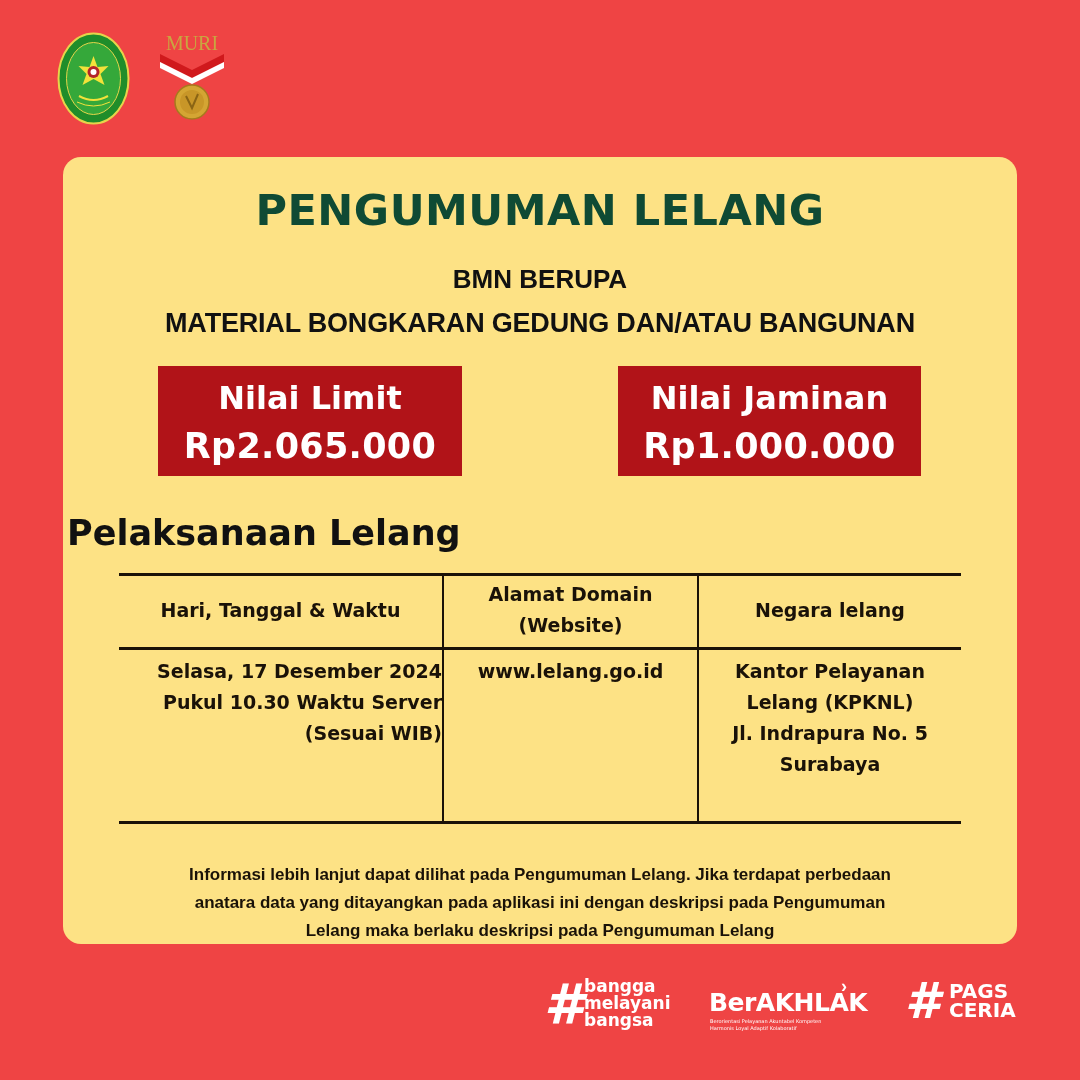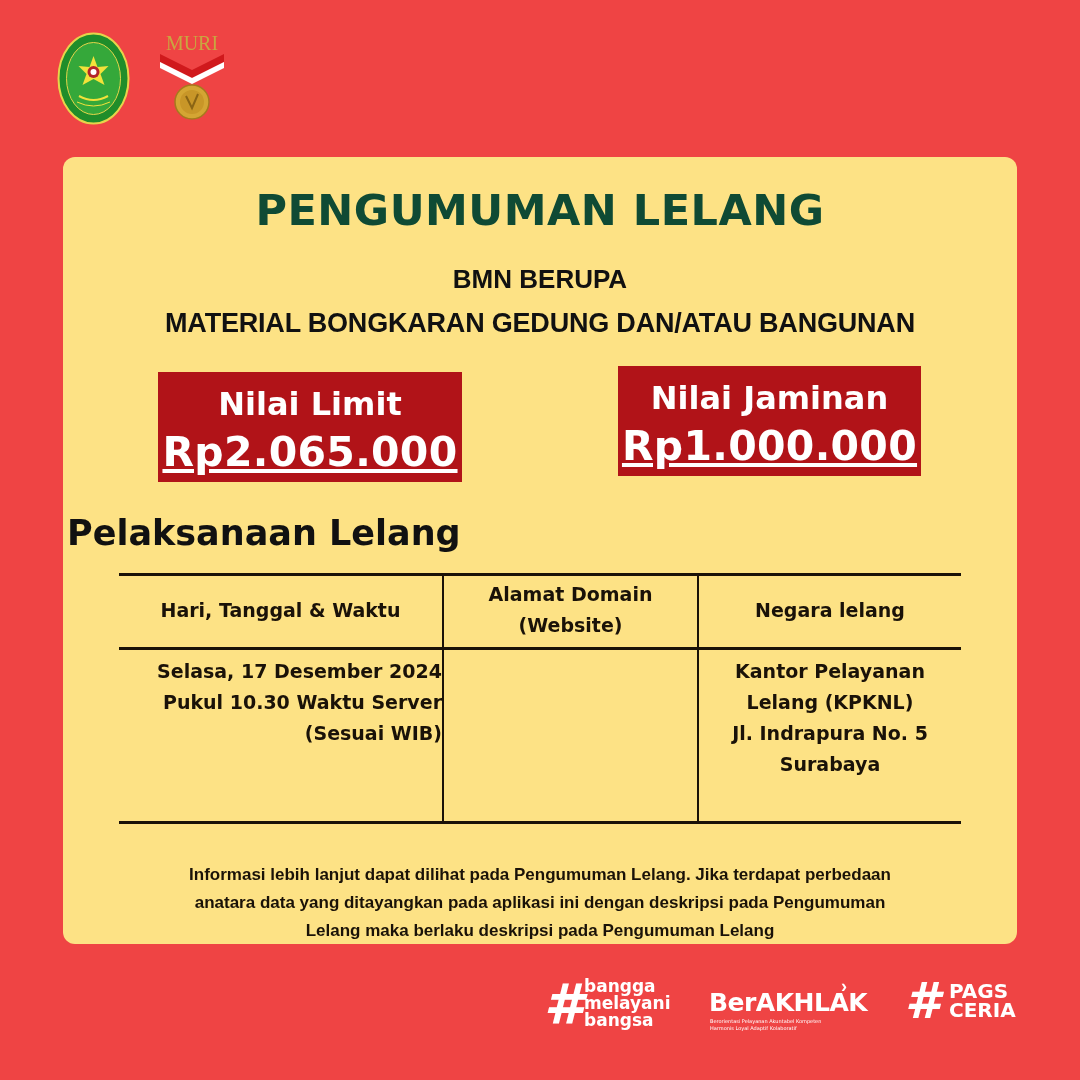--- a/index.html
+++ b/index.html
@@ -19,21 +19,21 @@
     }
     .logo-muri {
       position: absolute; left: 156px; top: 32px; width: 72px; height: 90px;
     }
 
     
     .card {
       position: absolute; left: 63px; top: 157px;
       width: 954px; height: 787px;
       background: #fde285;
-      border-radius: 12px;
+      border-radius: 18px;
     }
     .title {
       position: absolute; left: 0; right: 0; top: 28px;
       text-align: center;
       font-family: "DejaVu Sans", sans-serif;
       font-weight: bold;
       font-size: 43px;
       letter-spacing: 0.5px;
       color: #0f4a34;
     }
@@ -49,24 +49,24 @@
     .subtitle .line2 { font-size: 27px; letter-spacing: -0.2px; }
 
     .value-box {
       position: absolute; top: 209px; height: 110px; width: 304px;
       background: #b11318;
       color: #fff;
       text-align: center;
       font-family: "DejaVu Sans", sans-serif;
       font-weight: bold;
     }
-    .value-box.left { left: 95px; margin-top: 6px; }
+    .value-box.left { left: 95px; }
     .value-box.right { left: 555px; width: 303px; }
     .value-box .label { font-size: 32px; line-height: 32px; margin-top: 16px; }
-    .value-box .amount { font-size: 41px; line-height: 32px; margin-top: 16px; letter-spacing: 0.3px; text-decoration: underline; }
+    .value-box .amount { font-size: 35px; line-height: 32px; margin-top: 16px; letter-spacing: 0.3px; }
 
     .section-title {
       position: absolute; left: 4px; right: 0; top: 356px;
       text-align: left;
       font-family: "DejaVu Sans", sans-serif;
       font-weight: 600;
       font-size: 35px;
       color: #111;
     }
 
@@ -182,20 +182,23 @@
       </div>
       <div class="cell head" style="left:580px; width:262px; top:22px;">
         <div>Negara lelang</div>
       </div>
 
       <div class="cell" style="left:0; width:323px; top:83px;text-align:right;">
         <div>Selasa, 17 Desember 2024</div>
         <div>Pukul 10.30 Waktu Server</div>
         <div>(Sesuai WIB)</div>
       </div>
+      <div class="cell" style="left:325px; width:253px; top:83px;">
+        <div>www.lelang.go.id</div>
+      </div>
       <div class="cell" style="left:580px; width:262px; top:83px;">
         <div>Kantor Pelayanan</div>
         <div>Lelang (KPKNL)</div>
         <div>Jl. Indrapura No. 5</div>
         <div>Surabaya</div>
       </div>
     </div>
 
     <div class="disclaimer">
       <div>Informasi lebih lanjut dapat dilihat pada Pengumuman Lelang. Jika terdapat perbedaan</div>

